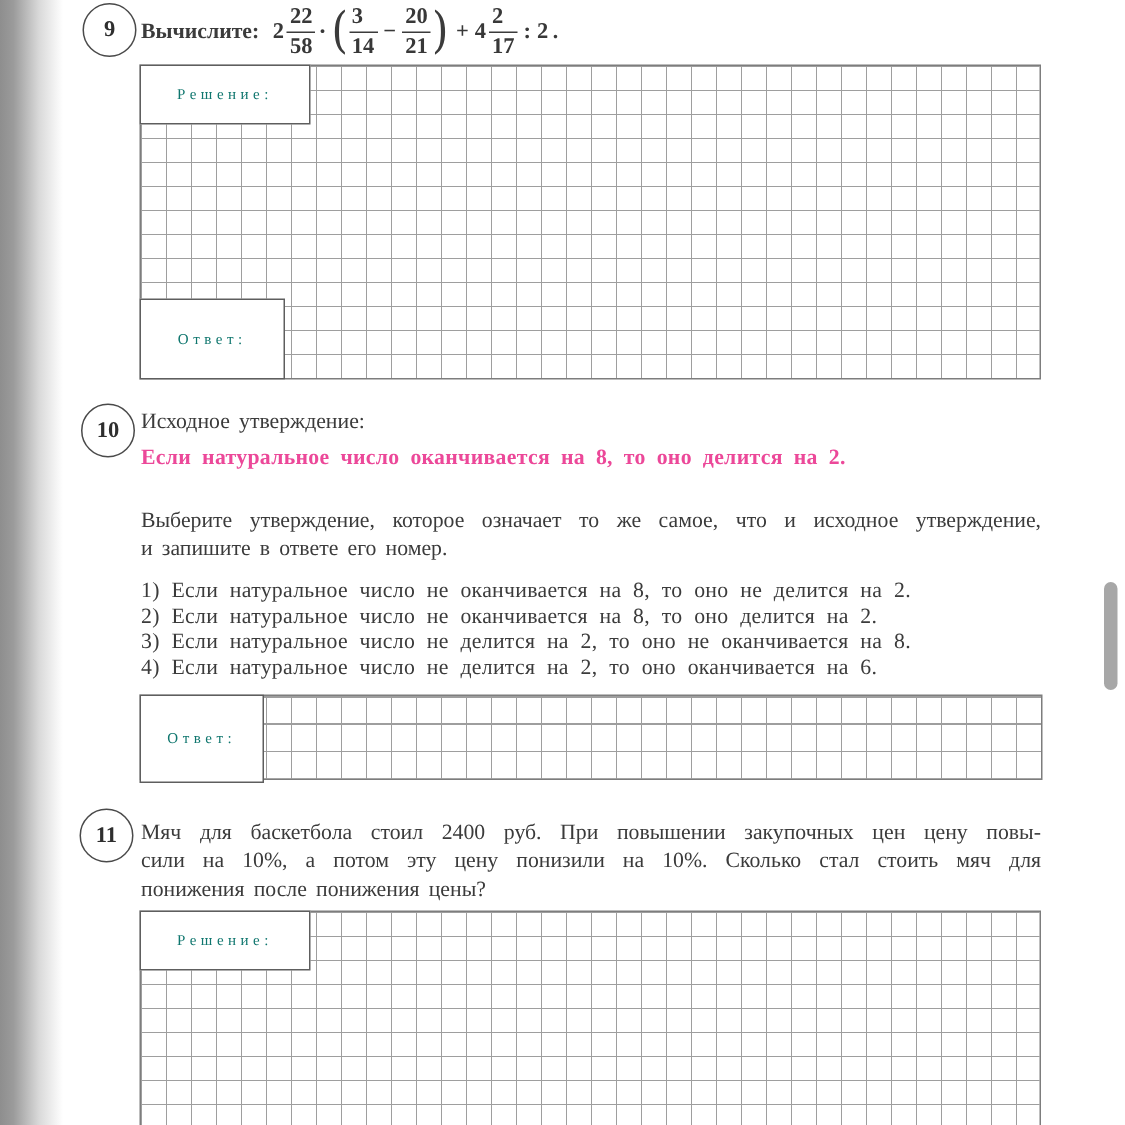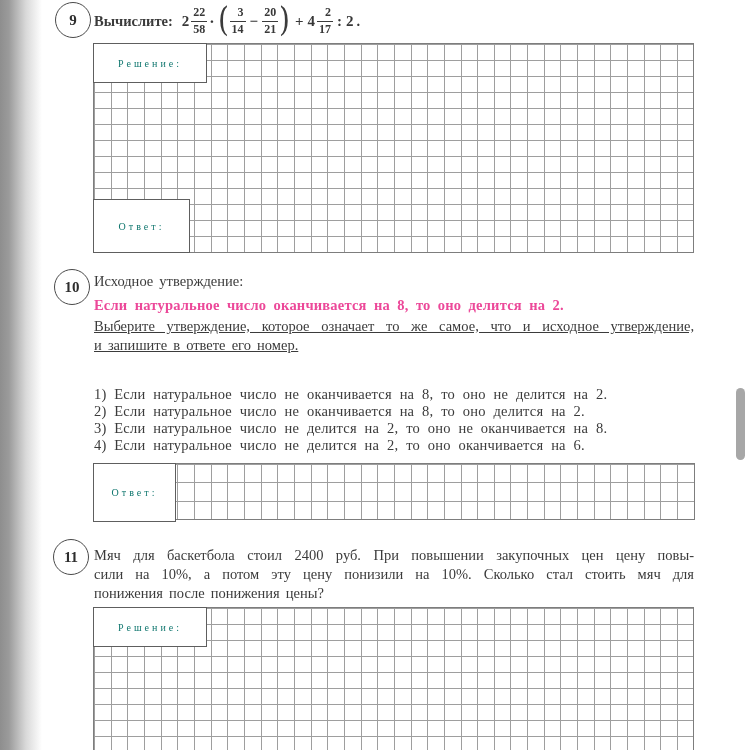--- a/index.html
+++ b/index.html
@@ -23,21 +23,21 @@
   }
   
   .formula-row{
     position:absolute;left:94px;top:0;height:43px;
     display:flex;align-items:center;font-size:14.5px;white-space:nowrap;
   }
   .formula-row .prompt{margin-right:9px;word-spacing:2px;font-weight:bold;}
   .math{display:flex;align-items:center;font-weight:700;color:#383838;}
   .mixed{display:flex;align-items:center;}
   .whole{font-size:15px;margin-right:2px;}
-  .frac{display:inline-flex;flex-direction:column;align-items:flex-end;font-size:12px;line-height:1.15;}
+  .frac{display:inline-flex;flex-direction:column;align-items:flex-start;font-size:15px;line-height:1.15;}
   .frac .bar{align-self:stretch;height:1px;background:#3b3b3b;margin:1px 0;}
   .frac .num,.frac .den{padding:0 2px;}
   .op{margin:0 4px;font-size:15px;}
   .op-dot{margin:0 2px;font-size:16px;}
   .paren{font-family:"DejaVu Serif",serif;font-size:33px;font-weight:400;line-height:1;
          transform:scaleX(.85);position:relative;top:-2px;color:#3b3b3b;}
   .suffix{margin-left:9px;word-spacing:2px;}
   .fperiod{font-weight:700;margin-left:1px;}
   
   .grid{
@@ -129,21 +129,21 @@
   </div>
 
   <div class="qcircle" style="left:54px;top:269px;font-family:Liberation Serif, serif;">
     <span>10</span>
   </div>
 
   <div class="tline" style="top:273px;">Исходное утверждение:</div>
 
   <div class="tline statement" style="top:297px;">Если натуральное число оканчивается на 8, то оно делится на 2.</div>
 
-  <div class="para instr" style="top:317px;text-decoration:underline;">
+  <div class="para instr" style="top:338px;">
     <div class="jfull">Выберите утверждение, которое означает то же самое, что и исходное утверждение,</div>
     <div class="jlast">и запишите в ответе его номер.</div>
   </div>
 
   <div class="options">
     <div>1) Если натуральное число не оканчивается на 8, то оно не делится на 2.</div>
     <div>2) Если натуральное число не оканчивается на 8, то оно делится на 2.</div>
     <div>3) Если натуральное число не делится на 2, то оно не оканчивается на 8.</div>
     <div>4) Если натуральное число не делится на 2, то оно оканчивается на 6.</div>
   </div>

